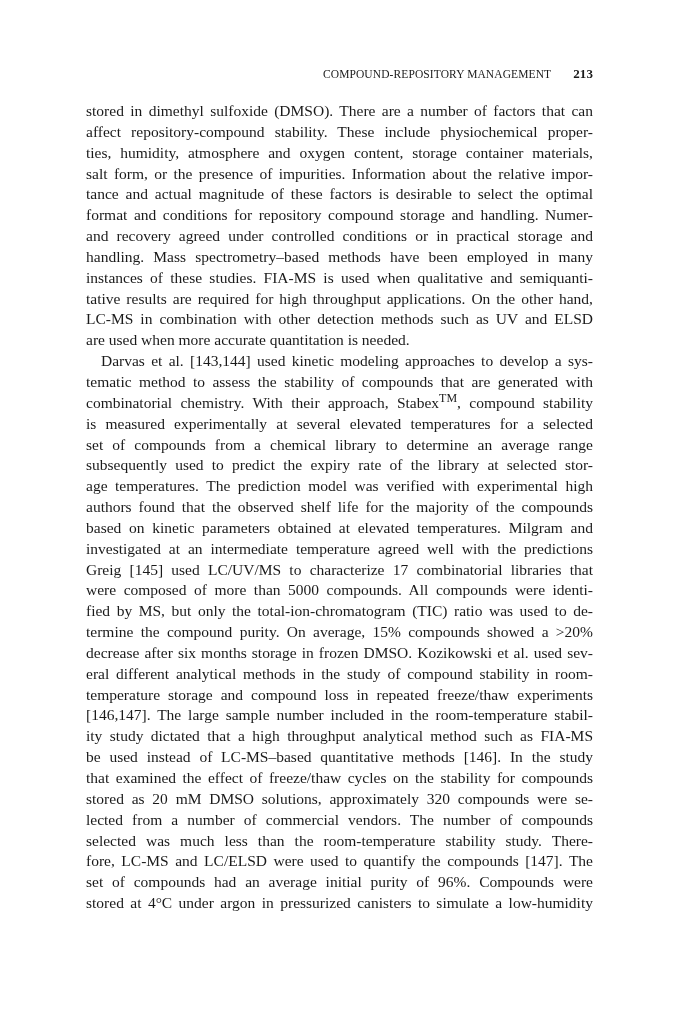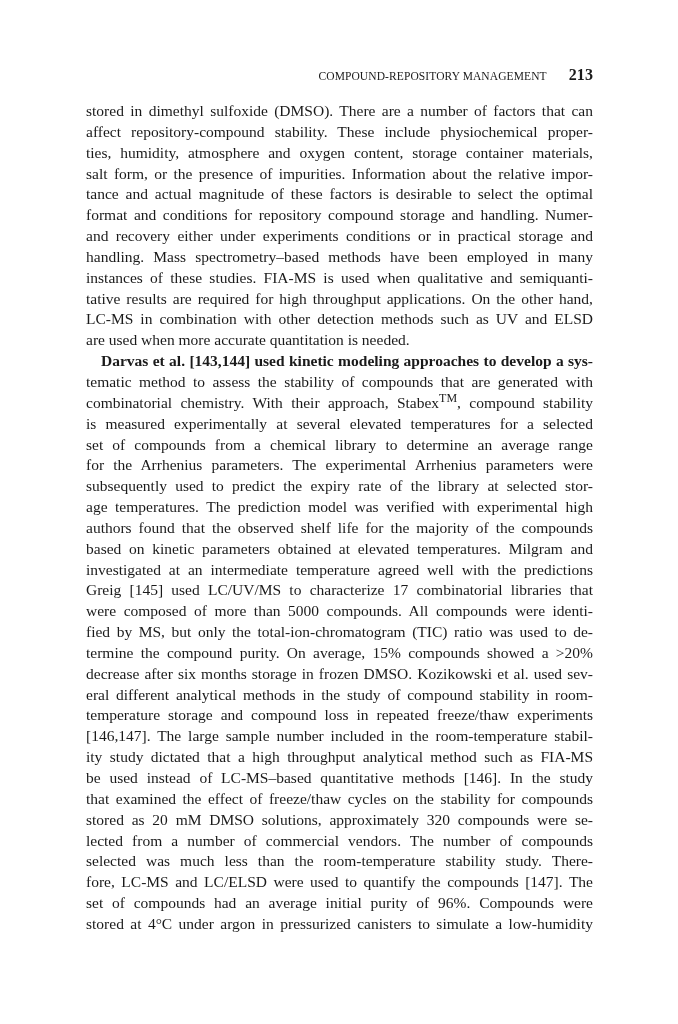--- a/index.html
+++ b/index.html
@@ -1,56 +1,55 @@
 <!DOCTYPE html>
 <html><head>
 <meta charset="utf-8">
 <style>
   html, body { margin: 0; padding: 0; background: #ffffff; }
   body { width: 678px; height: 1024px; position: relative; overflow: hidden; }
   .page { position: absolute; left: 86px; top: 0; width: 507px; color: #1a1a1a; font-family: "Liberation Serif", "DejaVu Serif", serif; }
   .running-head { position: absolute; top: 66px; right: 0; width: 507px; text-align: right; font-size: 11.5px; letter-spacing: 0.1px; }
   .running-head .title { margin-right: 22px; }
-  .running-head .pnum { font-weight: bold; font-size: 16px; }
+  .running-head .pnum { font-weight: bold; font-size: 13px; }
   .body-text { position: absolute; top: 101px; left: 0; width: 507px; font-size: 15.5px; line-height: 20.85px; }
   .line { display: block; white-space: nowrap; text-align: justify; text-align-last: justify; }
   .line.last { text-align-last: left; font-family: Liberation Serif, serif; }
-  .line.indent { padding-left: 15px; font-weight: bold; }
+  .line.indent { padding-left: 15px; }
   sup { font-size: 12px; line-height: 0; vertical-align: 6px; }
 </style>
 </head>
 <body>
 
 <div class="page">
   <div class="running-head">
     <span class="title">COMPOUND-REPOSITORY MANAGEMENT</span><span class="pnum">213</span>
   </div>
 
   <div class="body-text">
     <div>
       <span class="line">stored in dimethyl sulfoxide (DMSO). There are a number of factors that can</span>
       <span class="line">affect repository-compound stability. These include physiochemical proper-</span>
       <span class="line">ties, humidity, atmosphere and oxygen content, storage container materials,</span>
       <span class="line">salt form, or the presence of impurities. Information about the relative impor-</span>
       <span class="line">tance and actual magnitude of these factors is desirable to select the optimal</span>
       <span class="line">format and conditions for repository compound storage and handling. Numer-</span>
-      <span class="line">and recovery either under experiments conditions or in practical storage and</span>
+      <span class="line">and recovery agreed under controlled conditions or in practical storage and</span>
       <span class="line">handling. Mass spectrometry–based methods have been employed in many</span>
       <span class="line">instances of these studies. FIA-MS is used when qualitative and semiquanti-</span>
       <span class="line">tative results are required for high throughput applications. On the other hand,</span>
       <span class="line">LC-MS in combination with other detection methods such as UV and ELSD</span>
       <span class="line last">are used when more accurate quantitation is needed.</span>
     </div>
     <div>
       <span class="line indent">Darvas et al. [143,144] used kinetic modeling approaches to develop a sys-</span>
       <span class="line">tematic method to assess the stability of compounds that are generated with</span>
       <span class="line"><span>combinatorial chemistry. With their approach, Stabex</span><sup>TM</sup><span>, compound stability</span></span>
       <span class="line">is measured experimentally at several elevated temperatures for a selected</span>
       <span class="line">set of compounds from a chemical library to determine an average range</span>
-      <span class="line">for the Arrhenius parameters. The experimental Arrhenius parameters were</span>
       <span class="line">subsequently used to predict the expiry rate of the library at selected stor-</span>
       <span class="line">age temperatures. The prediction model was verified with experimental high</span>
       <span class="line">authors found that the observed shelf life for the majority of the compounds</span>
       <span class="line">based on kinetic parameters obtained at elevated temperatures. Milgram and</span>
       <span class="line">investigated at an intermediate temperature agreed well with the predictions</span>
       <span class="line">Greig [145] used LC/UV/MS to characterize 17 combinatorial libraries that</span>
       <span class="line">were composed of more than 5000 compounds. All compounds were identi-</span>
       <span class="line">fied by MS, but only the total-ion-chromatogram (TIC) ratio was used to de-</span>
       <span class="line">termine the compound purity. On average, 15% compounds showed a &gt;20%</span>
       <span class="line">decrease after six months storage in frozen DMSO. Kozikowski et al. used sev-</span>

